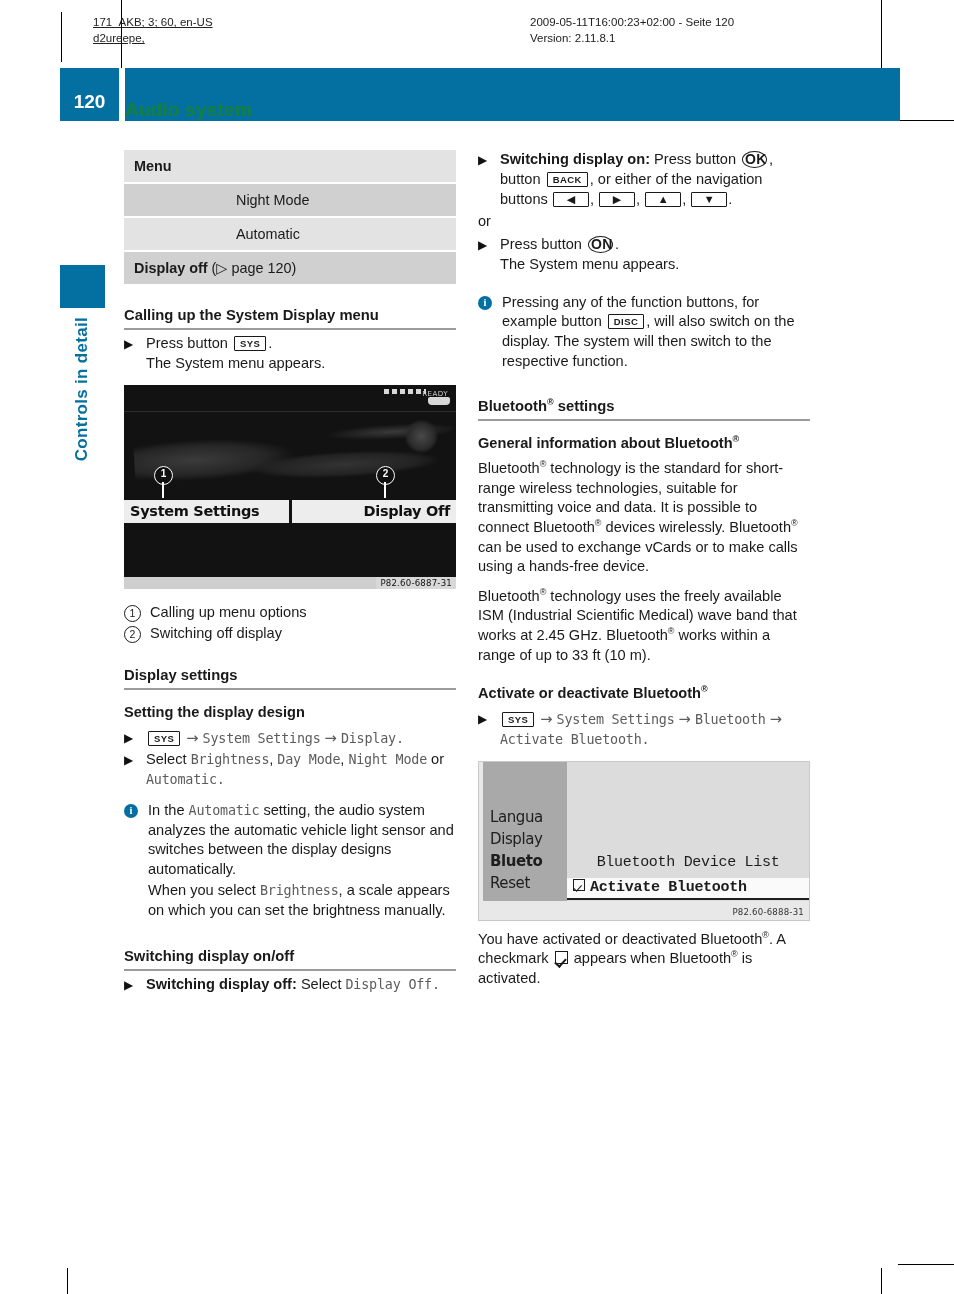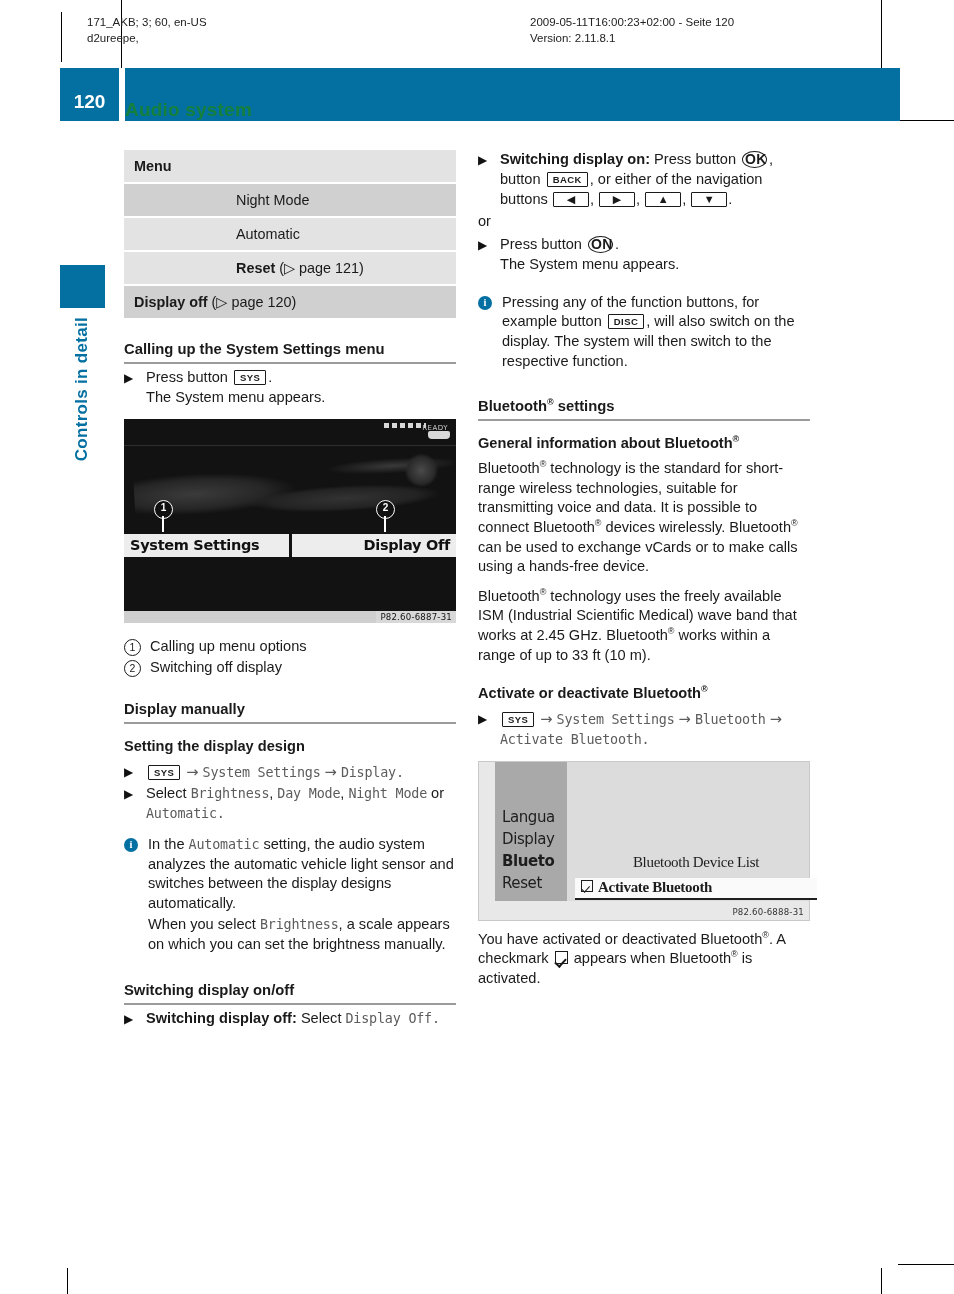--- a/index.html
+++ b/index.html
@@ -10,21 +10,21 @@
   }
   .page{position:absolute;left:0;top:0;width:954px;height:1294px;overflow:hidden;}
 
   
   .mark{position:absolute;background:#000;}
   .mark.v{width:1px;}
   .mark.h{height:1px;}
 
   
   .runhead{position:absolute;font-size:11.5px;line-height:16px;color:#222;}
-  .runhead.left{left:87px;top:14px;}
+  .runhead.left{left:93px;top:14px;text-decoration:underline;}
   .runhead.center{left:530px;top:14px;}
 
   
   .hdr-band{position:absolute;left:60px;top:68px;width:840px;height:53px;background:#0470a2;}
   .hdr-gap{position:absolute;left:119px;top:68px;width:6px;height:53px;background:#ffffff;}
   .hdr-pageno{position:absolute;left:60px;top:68px;width:59px;height:53px;
     display:flex;align-items:flex-end;justify-content:center;padding-bottom:8px;box-sizing:border-box;
     color:#ffffff;font-size:19px;font-weight:bold;}
   .hdr-title{position:absolute;left:125px;top:68px;height:53px;display:flex;align-items:flex-end;
     padding-bottom:7px;color:#15803d;font-size:19px;font-weight:bold;letter-spacing:.2px;}
@@ -121,29 +121,29 @@
   .cal1{left:30px;top:81px;}
   .cal2{left:252px;top:81px;}
   .figcap{position:absolute;right:0;bottom:0;background:#d8d8d8;color:#111;font-size:8.6px;
     font-family:"DejaVu Sans", sans-serif;padding:1px 4px;letter-spacing:.2px;}
   .shot1-wrap{position:relative;width:332px;height:204px;background:#121212;}
   .shot1-foot{position:absolute;left:0;bottom:0;width:332px;height:12px;background:#cfcfcf;}
 
   
   .shot2-wrap{position:relative;width:332px;height:160px;background:#e8e8e8;border:1px solid #c9c9c9;
      box-sizing:border-box;}
-  .shot2 .leftpanel{position:absolute;left:16px;top:0;width:85px;height:140px;background:#a9a9a9;
+  .shot2 .leftpanel{position:absolute;left:4px;top:0;width:85px;height:140px;background:#a9a9a9;
      border-right:3px solid #1f1f1f;}
   .shot2 .leftpanel div{color:#1d1d1d;font-size:15px;font-family:"DejaVu Sans", sans-serif;
      padding-left:7px;line-height:22px;letter-spacing:-.4px;white-space:nowrap;overflow:hidden;}
   .shot2 .lp-pad{height:44px;}
   .shot2 .sel{font-weight:bold;}
   .shot2 .right{position:absolute;left:88px;top:0;right:0;height:140px;background:#dcdcdc;}
-  .shot2 .r-item{position:absolute;left:0;width:100%;font-family:Liberation Serif, serif;
-     color:#1d1d1d;font-size:15px;letter-spacing:-.3px;margin-left:8px;}
+  .shot2 .r-item{position:absolute;left:0;width:100%;font-family:Liberation Mono, monospace;
+     color:#1d1d1d;font-size:15px;letter-spacing:-.3px;}
   .shot2 .r1{top:92px;text-align:center;}
   .shot2 .r2{top:116px;background:#fafafa;font-weight:bold;padding:1px 0 2px 6px;
      box-sizing:border-box;border-bottom:2px solid #1f1f1f;}
   .shot2 .tick{display:inline-block;width:10px;height:10px;border:1px solid #1d1d1d;
      margin-right:5px;vertical-align:0px;position:relative;}
   .shot2 .tick:after{content:"";position:absolute;left:1px;top:3px;width:4px;height:7px;
      border:solid #1d1d1d;border-width:0 1.6px 1.6px 0;transform:rotate(42deg);}
   .shot2-foot{position:absolute;left:0;bottom:0;width:100%;height:19px;background:#e8e8e8;}
   .shot2-cap{position:absolute;right:5px;bottom:3px;font-size:8.6px;color:#333;
      font-family:"DejaVu Sans", sans-serif;letter-spacing:.2px;}
@@ -186,31 +186,28 @@
       <tbody>
           <tr class="mrow-b">
         <td class="m-bold">Menu</td>
       </tr>
       <tr class="mrow-a">
         <td class="m-indent"><span>Night Mode</span></td>
       </tr>
       <tr class="mrow-b">
         <td class="m-indent"><span>Automatic</span></td>
       </tr>
-      <tr class="mrow-b">
-        <td class="m-indent"><b>Reset</b> <span>(▷ page 121)</span></td>
-      </tr>
       <tr class="mrow-a">
         <td><b>Display off</b> <span>(▷ page 120)</span></td>
       </tr>
     </tbody>
       </table>
 
     <div class="gap-m"></div>
-    <div class="h3">Calling up the System Settings menu</div>
+    <div class="h3">Calling up the System Display menu</div>
 
     <div class="step">
       <span class="bullet">▶</span>
       <span>Press button</span>
       <span class="btn">SYS</span><span>.</span>
       <span class="cont">The System menu appears.</span>
     </div>
 
     <div class="gap-s"></div>
 
@@ -237,21 +234,21 @@
     <div class="legend-row">
       <span class="circnum">1</span>
       <span>Calling up menu options</span>
     </div>
     <div class="legend-row">
       <span class="circnum">2</span>
       <span>Switching off display</span>
     </div>
 
     <div class="gap-l"></div>
-    <div class="h3">Display manually</div>
+    <div class="h3">Display settings</div>
 
     <div class="gap-s"></div>
     <div class="h4">Setting the display design</div>
 
     <div class="step">
       <span class="bullet">▶</span>
       <span class="btn">SYS</span>
       <span class="arr">→</span>
       <span class="mono">System Settings</span>
       <span class="arr">→</span>

